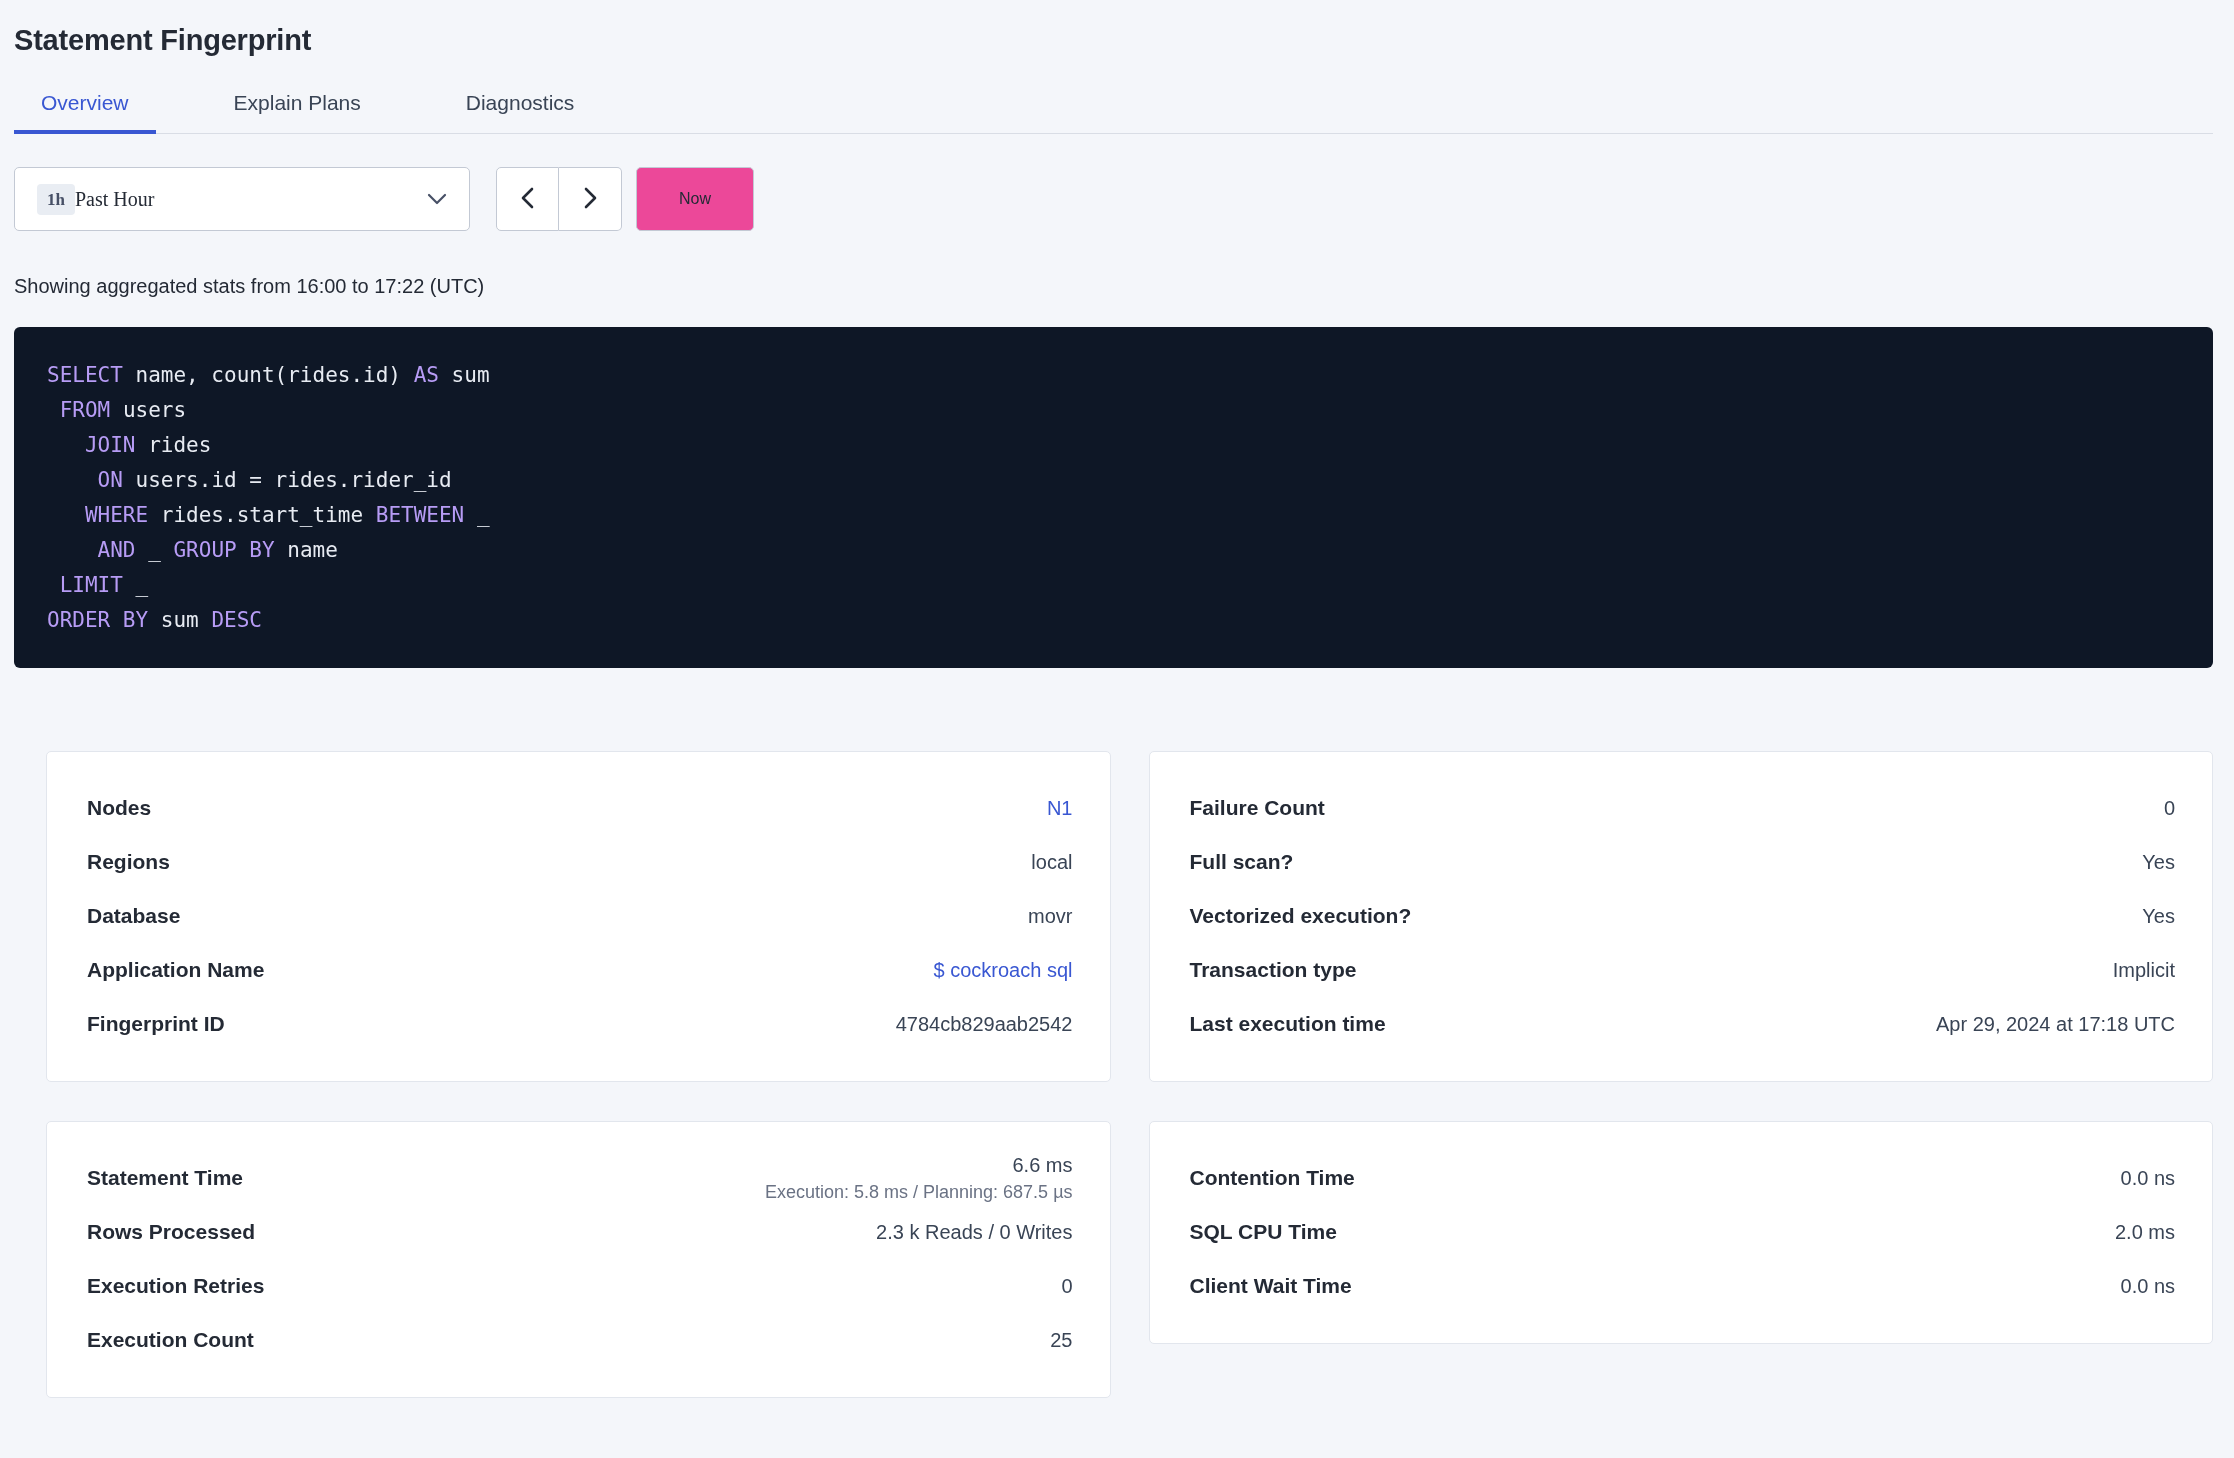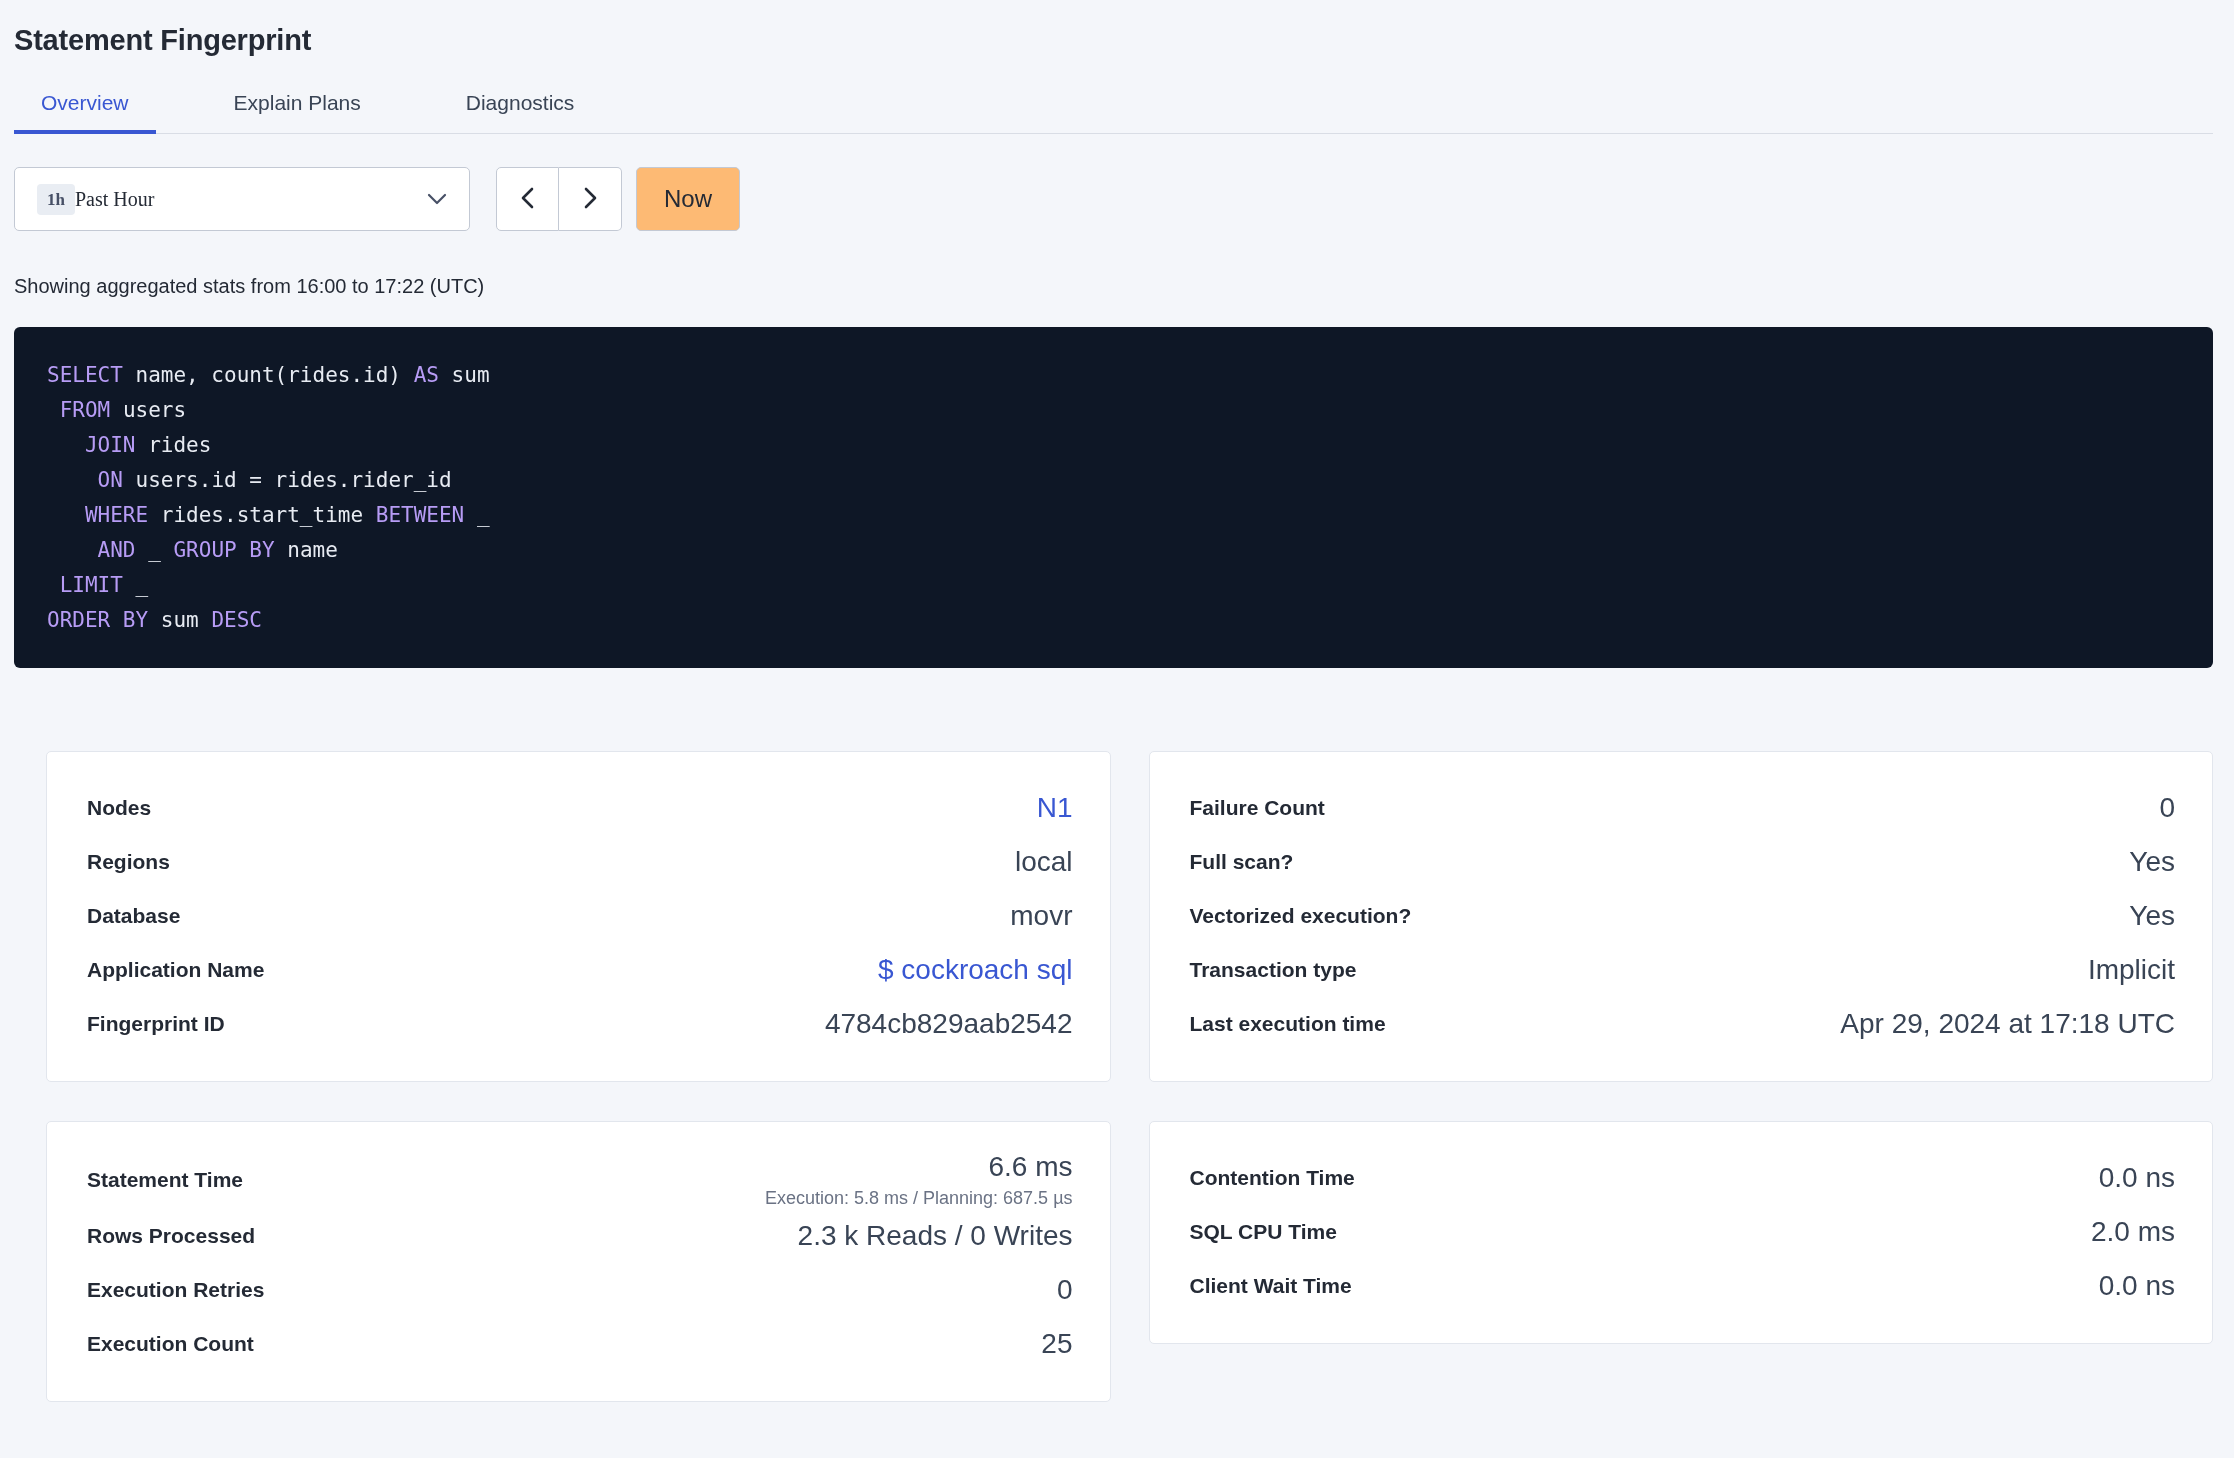--- a/index.html
+++ b/index.html
@@ -42,22 +42,22 @@
   .dd-label { font-size:20px; color:#242a35; flex:1; text-align:left; }
   .chev { display:flex; align-items:center; }
   .arrow-group { display:flex; margin-left:26px; }
   .arrow-group button {
     width:63px; height:64px; background:#fff; border:1px solid #c3c9d4;
     display:flex; align-items:center; justify-content:center; cursor:pointer;
   }
   .arrow-group button:first-child { border-radius:5px 0 0 5px; }
   .arrow-group button:last-child { border-radius:0 5px 5px 0; border-left:none; }
   .now-btn {
-    margin-left:14px; width:104px; height:64px; background:#fdba74;
-    border:1px solid #c3c9d4; border-radius:5px; font-size:24px; color:#242a35;
+    margin-left:14px; width:118px; height:64px; background:#ec4899;
+    border:1px solid #c3c9d4; border-radius:5px; font-size:16px; color:#242a35;
     cursor:pointer; font-family:inherit;
   }
 
   
   .status { margin-top:44px; font-size:20px; color:#242a35; }
   .status strong { font-weight:400; }
 
   
   .sql-box {
     margin-top:29px; background:#0e1726; border-radius:6px;
@@ -78,21 +78,21 @@
   .card {
     background:#fff; border:1px solid #e2e6ed; border-radius:5px;
     padding:29px 37px 30px 40px;
   }
   .card-row {
     display:flex; justify-content:space-between; align-items:center;
     min-height:54px;
   }
   .row-label { font-size:21px; font-weight:700; color:#242a35; }
   .row-value-wrap { text-align:right; }
-  .row-value { font-size:28px; color:#394455; }
+  .row-value { font-size:20px; color:#394455; }
   .row-value.link { color:#3957d2; cursor:pointer; }
   .row-sub { font-size:18px; color:#6a7284; margin-top:5px; }
 </style>
 </head>
 <body>
 
 <div class="page">
 
   <h1 class="page-title">Statement Fingerprint</h1>
 

